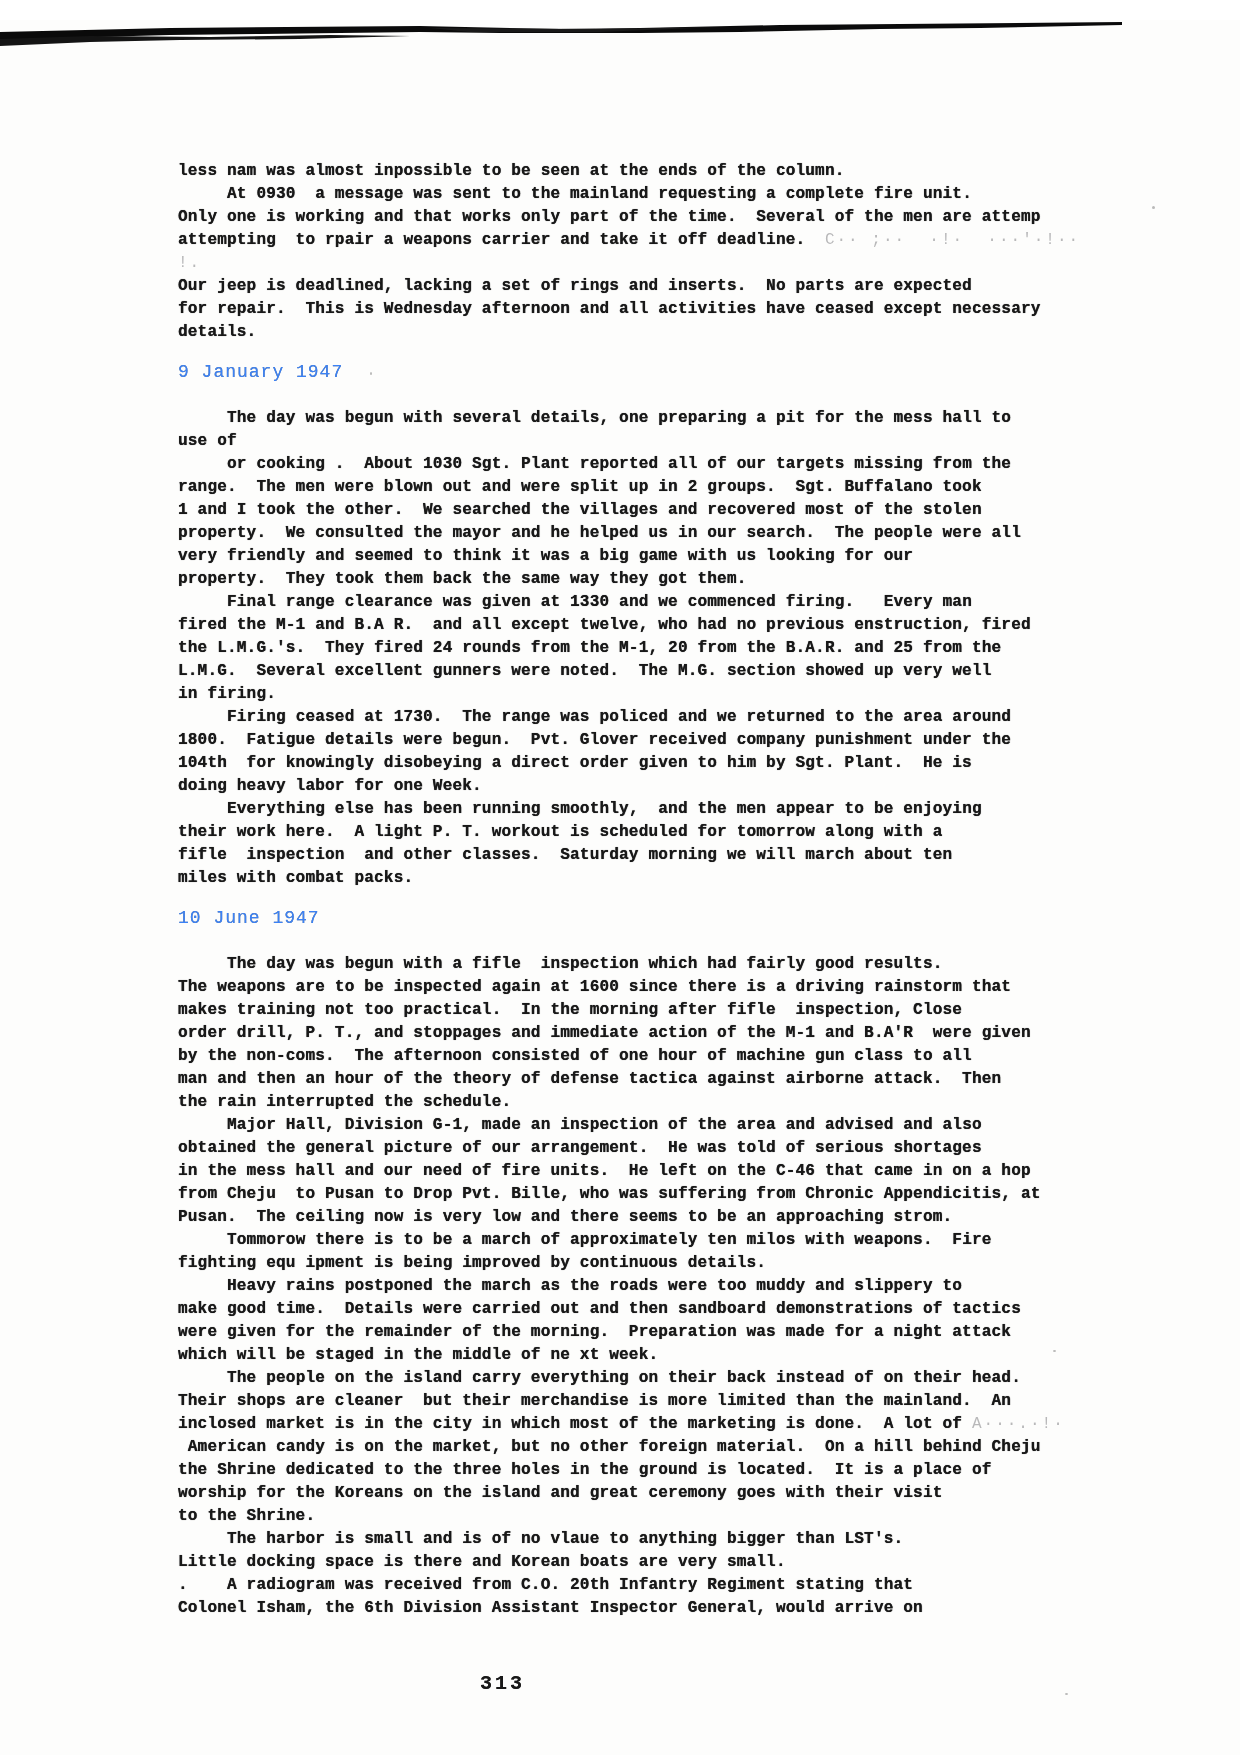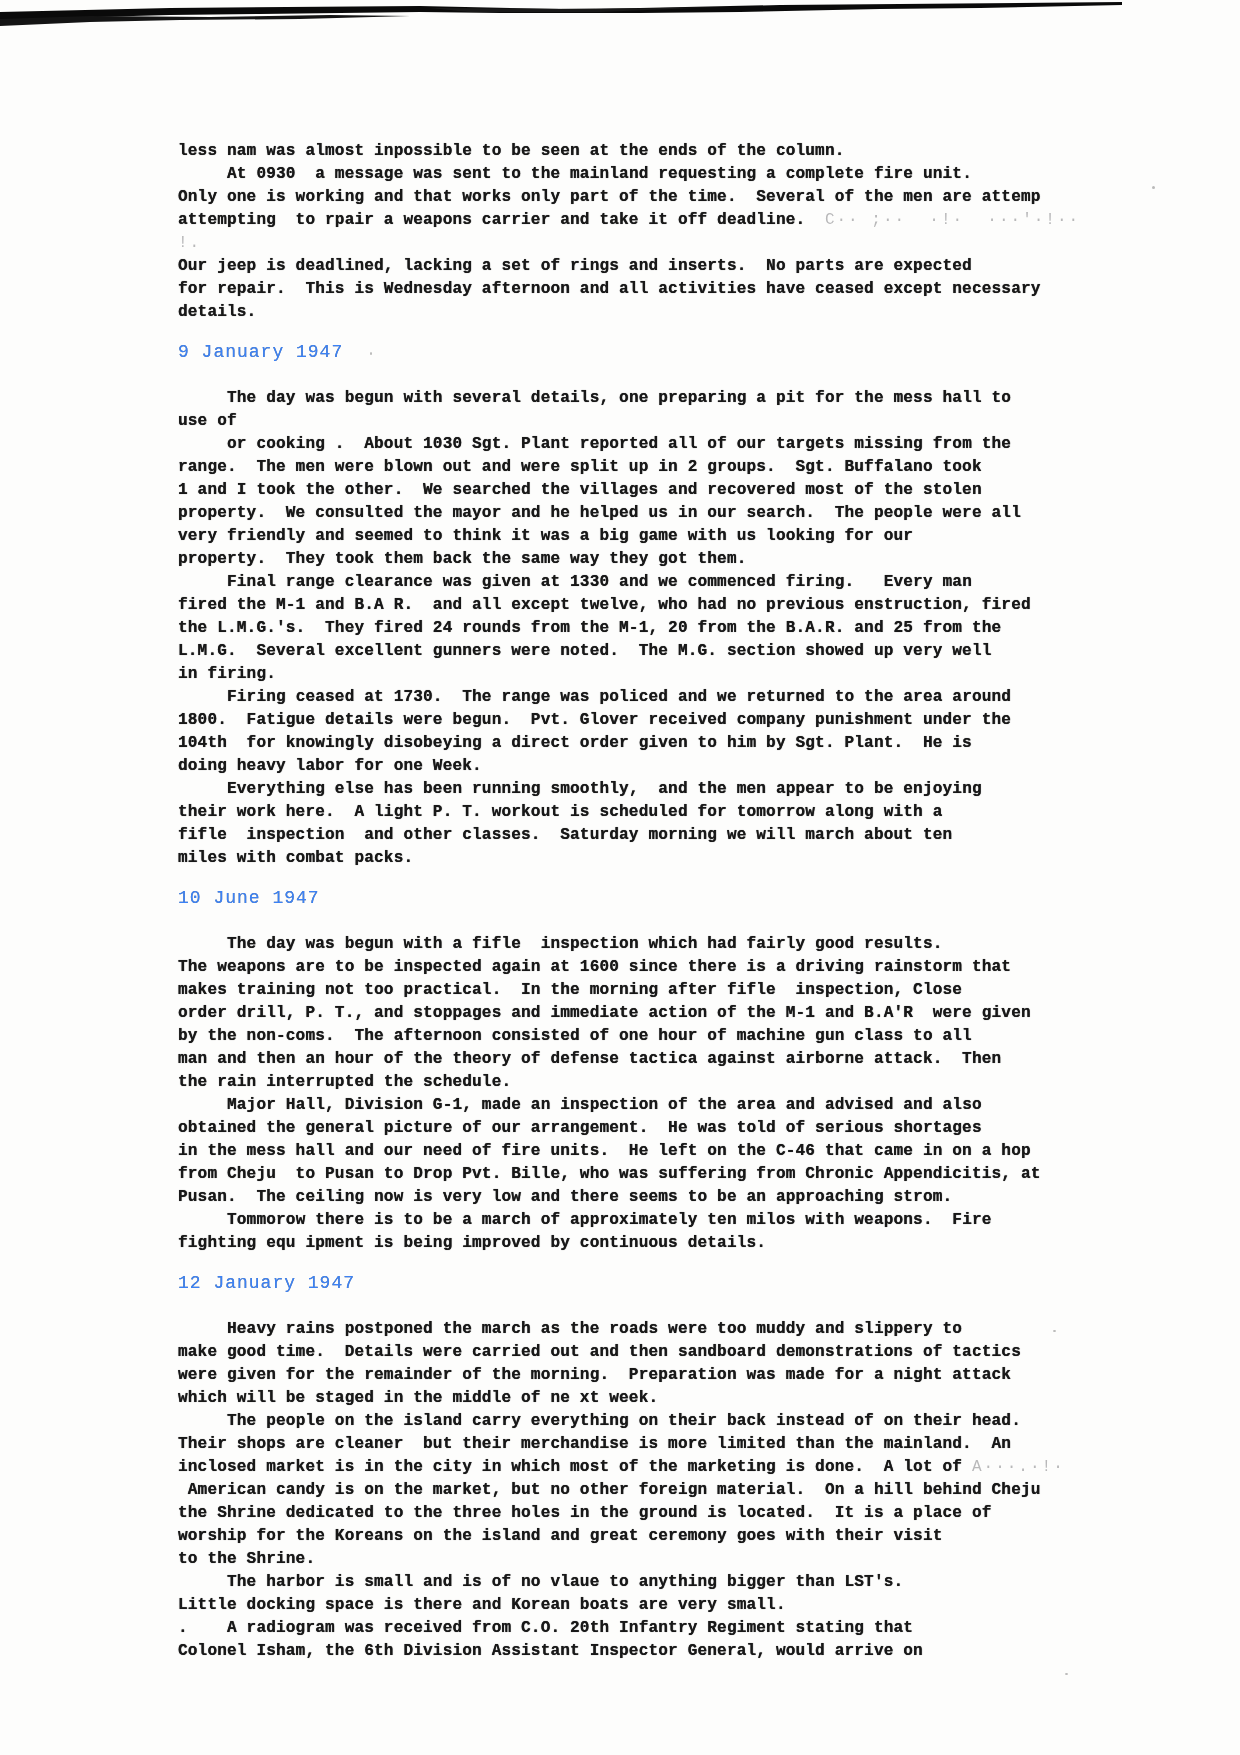--- a/index.html
+++ b/index.html
@@ -12,20 +12,21 @@
     width: 1240px; height: 1755px;
     background: #ffffff;
     position: relative;
     overflow: hidden;
   }
   .page {
     position: absolute; inset: 0;
     background: var(--paper);
     font-family: "Liberation Mono", "DejaVu Sans Mono", monospace;
     color: var(--ink);
+    margin-top: 20px;
   }
   .scan-bar {
     position: absolute; top: 0; left: 0; width: 1240px; height: 40px;
   }
   .content {
     position: absolute; left: 178px; top: 140px; width: 905px;
   }
   .body-text {
     font-size: 16px;
     line-height: 23px;
@@ -123,21 +124,20 @@
      Major Hall, Division G-1, made an inspection of the area and advised and also
 obtained the general picture of our arrangement.  He was told of serious shortages
 in the mess hall and our need of fire units.  He left on the C-46 that came in on a hop
 from Cheju  to Pusan to Drop Pvt. Bille, who was suffering from Chronic Appendicitis, at
 Pusan.  The ceiling now is very low and there seems to be an approaching strom.
      Tommorow there is to be a march of approximately ten milos with weapons.  Fire
 fighting equ ipment is being improved by continuous details.</p>
     </section>
 
     <section>
-      <h2 class="entry-date">12 January 1947</h2>
       <p class="body-text"><span>     Heavy rains postponed the march as the roads were too muddy and slippery to
 make good time.  Details were carried out and then sandboard demonstrations of tactics
 were given for the remainder of the morning.  Preparation was made for a night attack
 which will be staged in the middle of ne xt week.
      The people on the island carry everything on their back instead of on their head.
 Their shops are cleaner  but their merchandise is more limited than the mainland.  An
 inclosed market is in the city in which most of the marketing is done.  A lot of </span><span class="faint">A···.·!·</span><span>
  American candy is on the market, but no other foreign material.  On a hill behind Cheju
 the Shrine dedicated to the three holes in the ground is located.  It is a place of
 worship for the Koreans on the island and great ceremony goes with their visit
@@ -148,14 +148,15 @@
 Colonel Isham, the 6th Division Assistant Inspector General, would arrive on</span></p>
     </section>
 
   </div>
 
   <div class="speck" style="left:1152px; top:186px; width:3px; height:3px;"></div>
   <div class="speck" style="left:1065px; top:1673px; width:3px; height:2px;"></div>
   <div class="speck" style="left:370px; top:352px; width:2px; height:3px;"></div>
   <div class="speck" style="left:1053px; top:1330px; width:3px; height:2px;"></div>
 
+  <div class="page-number">313</div>
 
 </div>
 
 </body></html>

